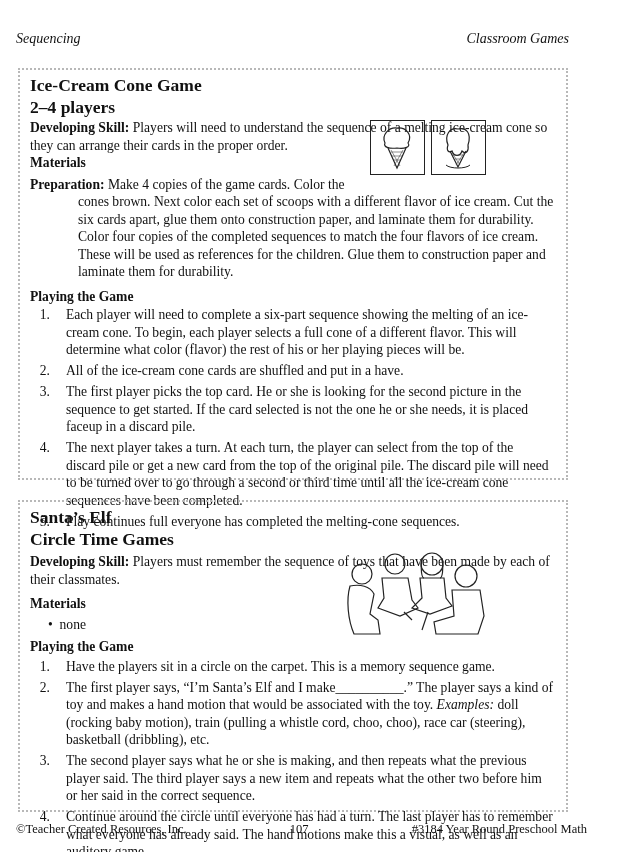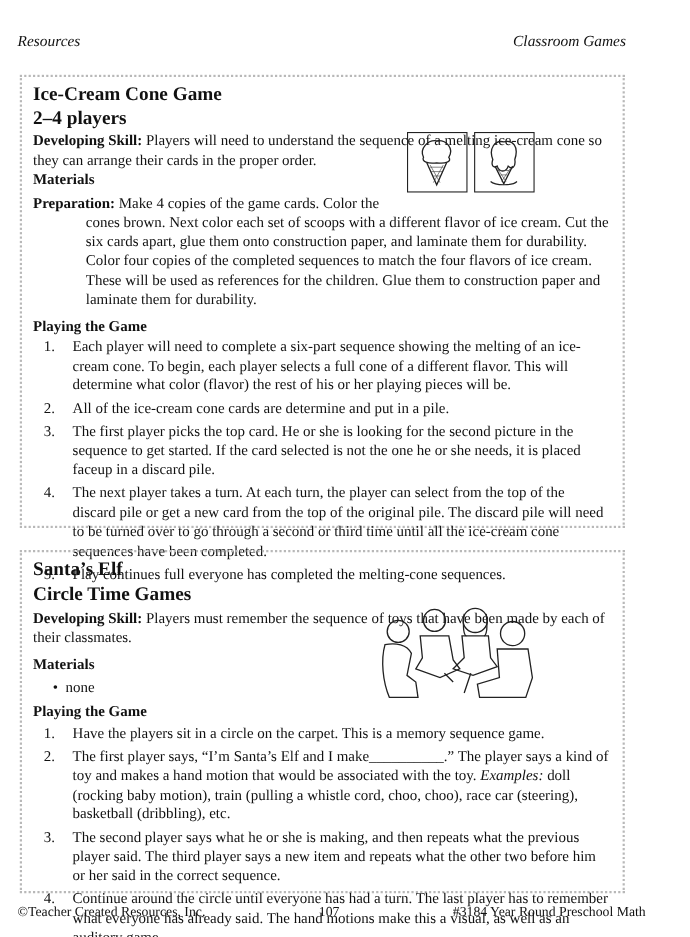--- a/index.html
+++ b/index.html
@@ -24,38 +24,38 @@
   .card{width:55px;height:55px;border:1.5px solid #222;box-sizing:border-box;}
   .kids{position:absolute;}
   .foot{position:absolute;top:822px;left:16px;right:40px;display:flex;justify-content:space-between;
         font-size:12.5px;}
   i.ex{}
 </style>
 </head>
 <body>
 
 <div class="hdr">
-  <span>Resources</span>
+  <span>Sequencing</span>
   <span>Classroom Games</span>
 </div>
 
 <div class="box box1">
   <div class="inner">
     <div class="title-row">
       <span>Ice-Cream Cone Game</span>
       <span>2–4 players</span>
     </div>
     <p style="margin-top:1px;width:540px"><span class="b">Developing Skill:</span><span> Players will need to understand the sequence of a melting ice-cream cone so they can arrange their cards in the proper order.</span></p>
     <div class="sec">Materials</div>
     <p style="margin-top:4px"><span class="b">Preparation:</span><span>  Make 4 copies of the game cards.  Color the</span></p>
     <p style="padding-left:48px">cones brown.  Next color each set of scoops with a different flavor of ice cream.  Cut the six cards apart, glue them onto construction paper, and laminate them for durability.  Color four copies of the completed sequences to match the four flavors of ice cream.  These will be used as references for the children.  Glue them to construction paper and laminate them for durability.</p>
     <div class="sec" style="margin-top:7px">Playing the Game</div>
     <ol style="margin-top:1px">
       <li style="padding-left:36px"><span class="num" style="left:0">1.</span><span>Each player will need to complete a six-part sequence showing the melting of an ice-cream cone.  To begin, each player selects a full cone of a different flavor.  This will determine what color (flavor) the rest of his or her playing pieces will be.</span></li>
-      <li style="padding-left:36px"><span class="num" style="left:0">2.</span><span>All of the ice-cream cone cards are determine and put in a pile.</span></li>
+      <li style="padding-left:36px"><span class="num" style="left:0">2.</span><span>All of the ice-cream cone cards are shuffled and put in a have.</span></li>
       <li style="padding-left:36px"><span class="num" style="left:0">3.</span><span>The first player picks the top card.  He or she is looking for the second picture in the sequence to get started.  If the card selected is not the one he or she needs, it is placed faceup in a discard pile.</span></li>
       <li style="padding-left:36px"><span class="num" style="left:0">4.</span><span>The next player takes a turn.  At each turn, the player can select from the top of the discard pile or get a new card from the top of the original pile.  The discard pile will need to be turned over to go through a second or third time until all the ice-cream cone sequences have been completed.</span></li>
       <li style="padding-left:36px"><span class="num" style="left:0">5.</span><span>Play continues full everyone has completed the melting-cone sequences.</span></li>
     </ol>
   </div>
   <div class="pics" style="left:350px;top:50px">
     <div class="card">
       <svg width="52" height="52" viewBox="0 0 52 52">
         <path d="M14 22 C10 14 18 6 26 7 C35 6 42 14 37 22 C40 26 34 28 26 27 C18 28 12 26 14 22Z" fill="none" stroke="#222" stroke-width="1.2"></path>
         <path d="M17 27 L26 47 L35 27" fill="none" stroke="#222" stroke-width="1.2"></path>

